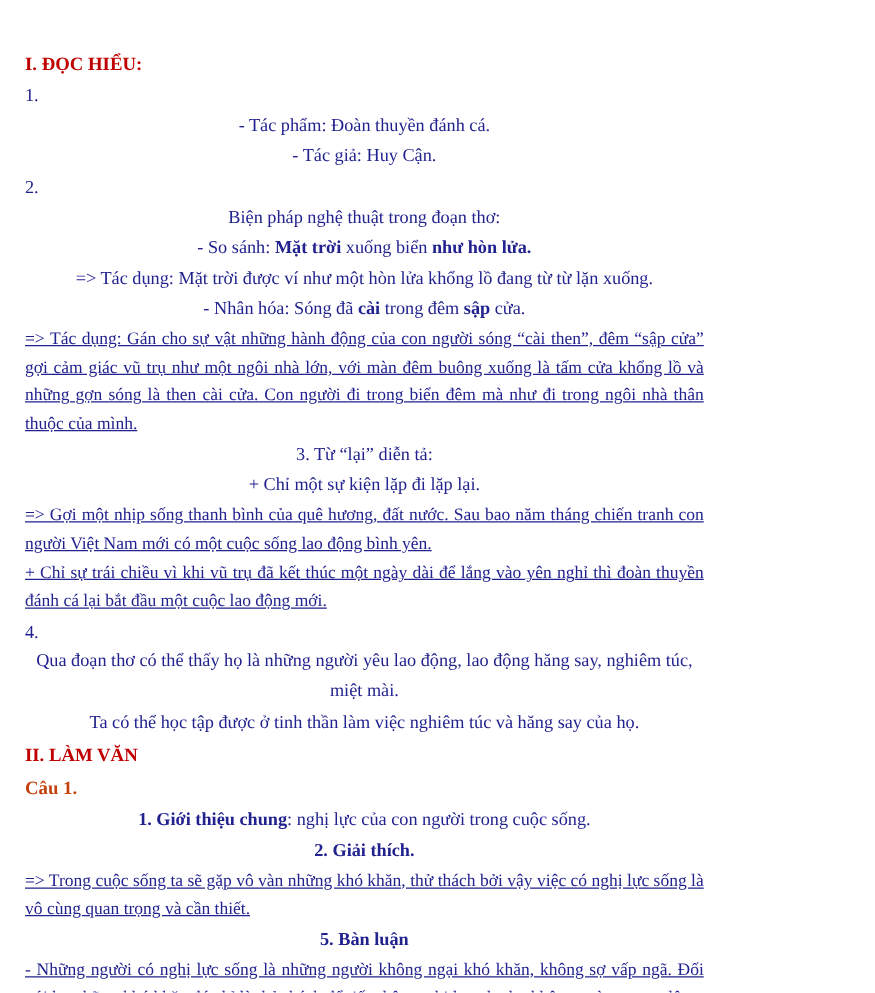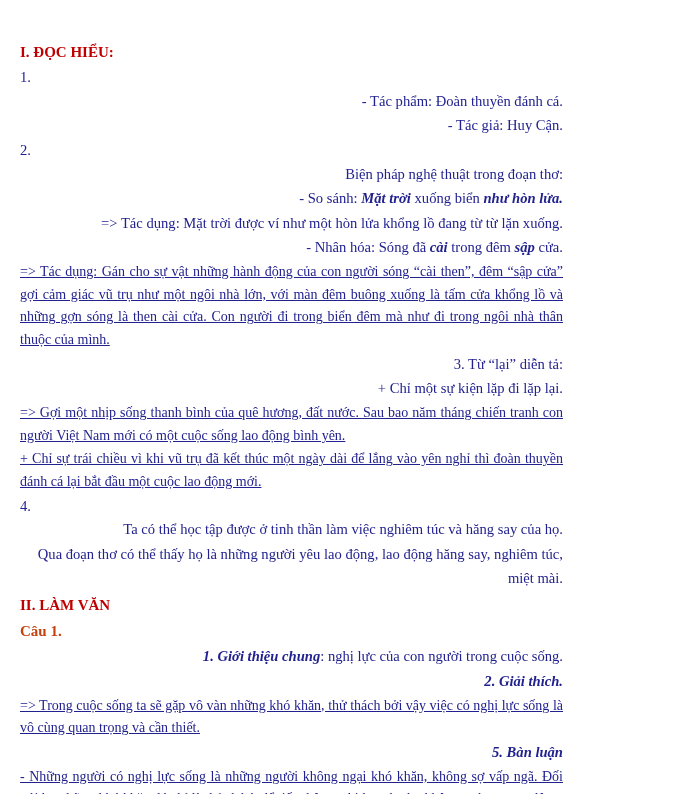--- a/index.html
+++ b/index.html
@@ -20,40 +20,39 @@
     padding: 20px 18px 0 20px;
     position: relative;
     overflow: hidden;
     margin-top: 20px;
   }
   .line {
     font-size: 14.6px;
     line-height: 1.62;
     color: #22228f;
     margin: 0 0 1px 0;
-    text-align: right;
+    text-align: center;
     white-space: pre-wrap;
   }
   .heading {
     color: #c00000;
     font-weight: bold;
     font-size: 15px;
     margin: 0 0 2px 0;
     line-height: 1.6;
   }
   .subheading {
     color: #c2410c;
     font-weight: bold;
     font-size: 15px;
     margin: 2px 0 2px 0;
     line-height: 1.6;
   }
   .bold {
     font-weight: bold;
-    font-style: italic;
   }
   .gap-sm { height: 2px; }
   .para {
     font-size: 14px;
     line-height: 1.62;
     color: #22228f;
     margin: 0 0 1px 0;
     text-align: justify;
     text-justify: inter-word;
     text-decoration: underline;
@@ -89,22 +88,22 @@
 
   <div class="para">=&gt; Tác dụng: Gán cho sự vật những hành động của con người sóng “cài then”, đêm “sập cửa” gợi cảm giác vũ trụ như một ngôi nhà lớn, với màn đêm buông xuống là tấm cửa khổng lồ và những gợn sóng là then cài cửa. Con người đi trong biển đêm mà như đi trong ngôi nhà thân thuộc của mình.</div>
 
   <div class="line">3. Từ “lại” diễn tả:</div>
   <div class="line">+ Chỉ một sự kiện lặp đi lặp lại.</div>
   <div class="para">=&gt; Gợi một nhịp sống thanh bình của quê hương, đất nước. Sau bao năm tháng chiến tranh con người Việt Nam mới có một cuộc sống lao động bình yên.</div>
   <div class="para">+ Chỉ sự trái chiều vì khi vũ trụ đã kết thúc một ngày dài để lắng vào yên nghỉ thì đoàn thuyền đánh cá lại bắt đầu một cuộc lao động mới.</div>
 
   <div class="num">4.</div>
 
+  <div class="line">Qua đoạn thơ có thể thấy họ là những người yêu lao động, lao động hăng say, nghiêm túc, miệt mài.</div>
   <div class="line">Ta có thể học tập được ở tinh thần làm việc nghiêm túc và hăng say của họ.</div>
-  <div class="line">Qua đoạn thơ có thể thấy họ là những người yêu lao động, lao động hăng say, nghiêm túc, miệt mài.</div>
 
   <div class="gap-sm"></div>
 
   <div class="heading">II. LÀM VĂN</div>
 
   <div class="subheading">Câu 1.</div>
 
   <div class="line"><span class="bold">1. Giới thiệu chung</span><span>: nghị lực của con người trong cuộc sống.</span></div>
 
   <div class="line bold">2. Giải thích.</div>

